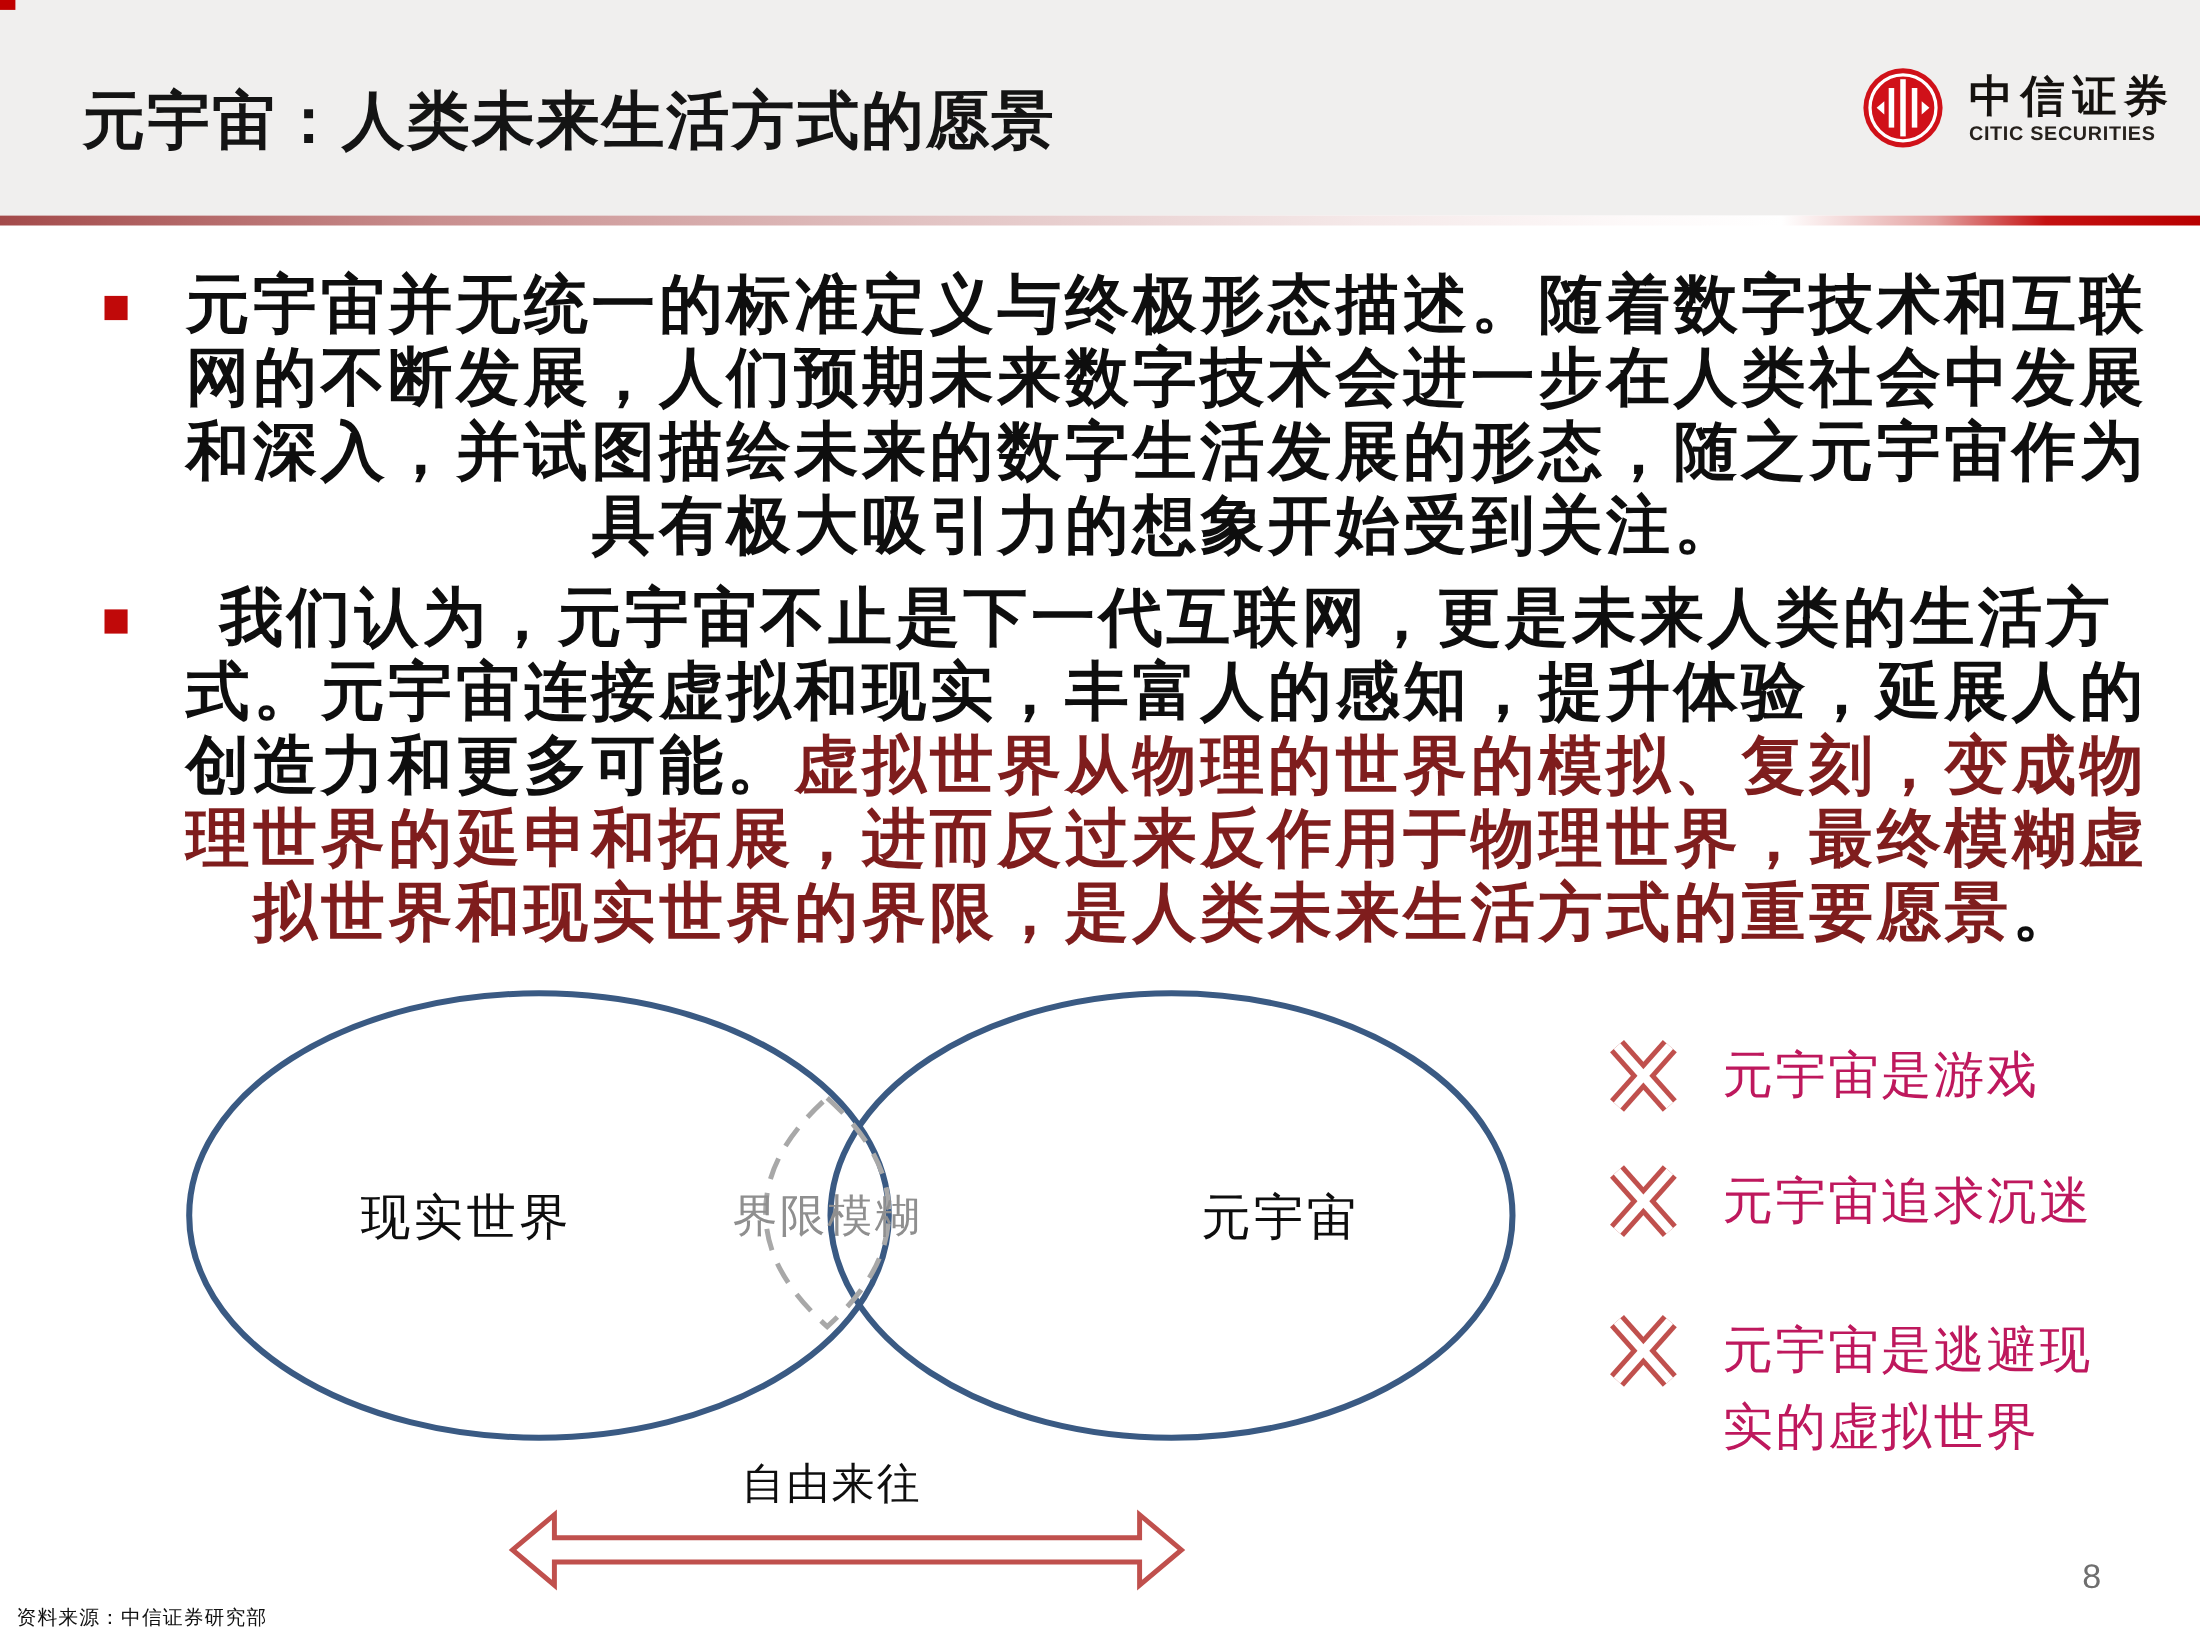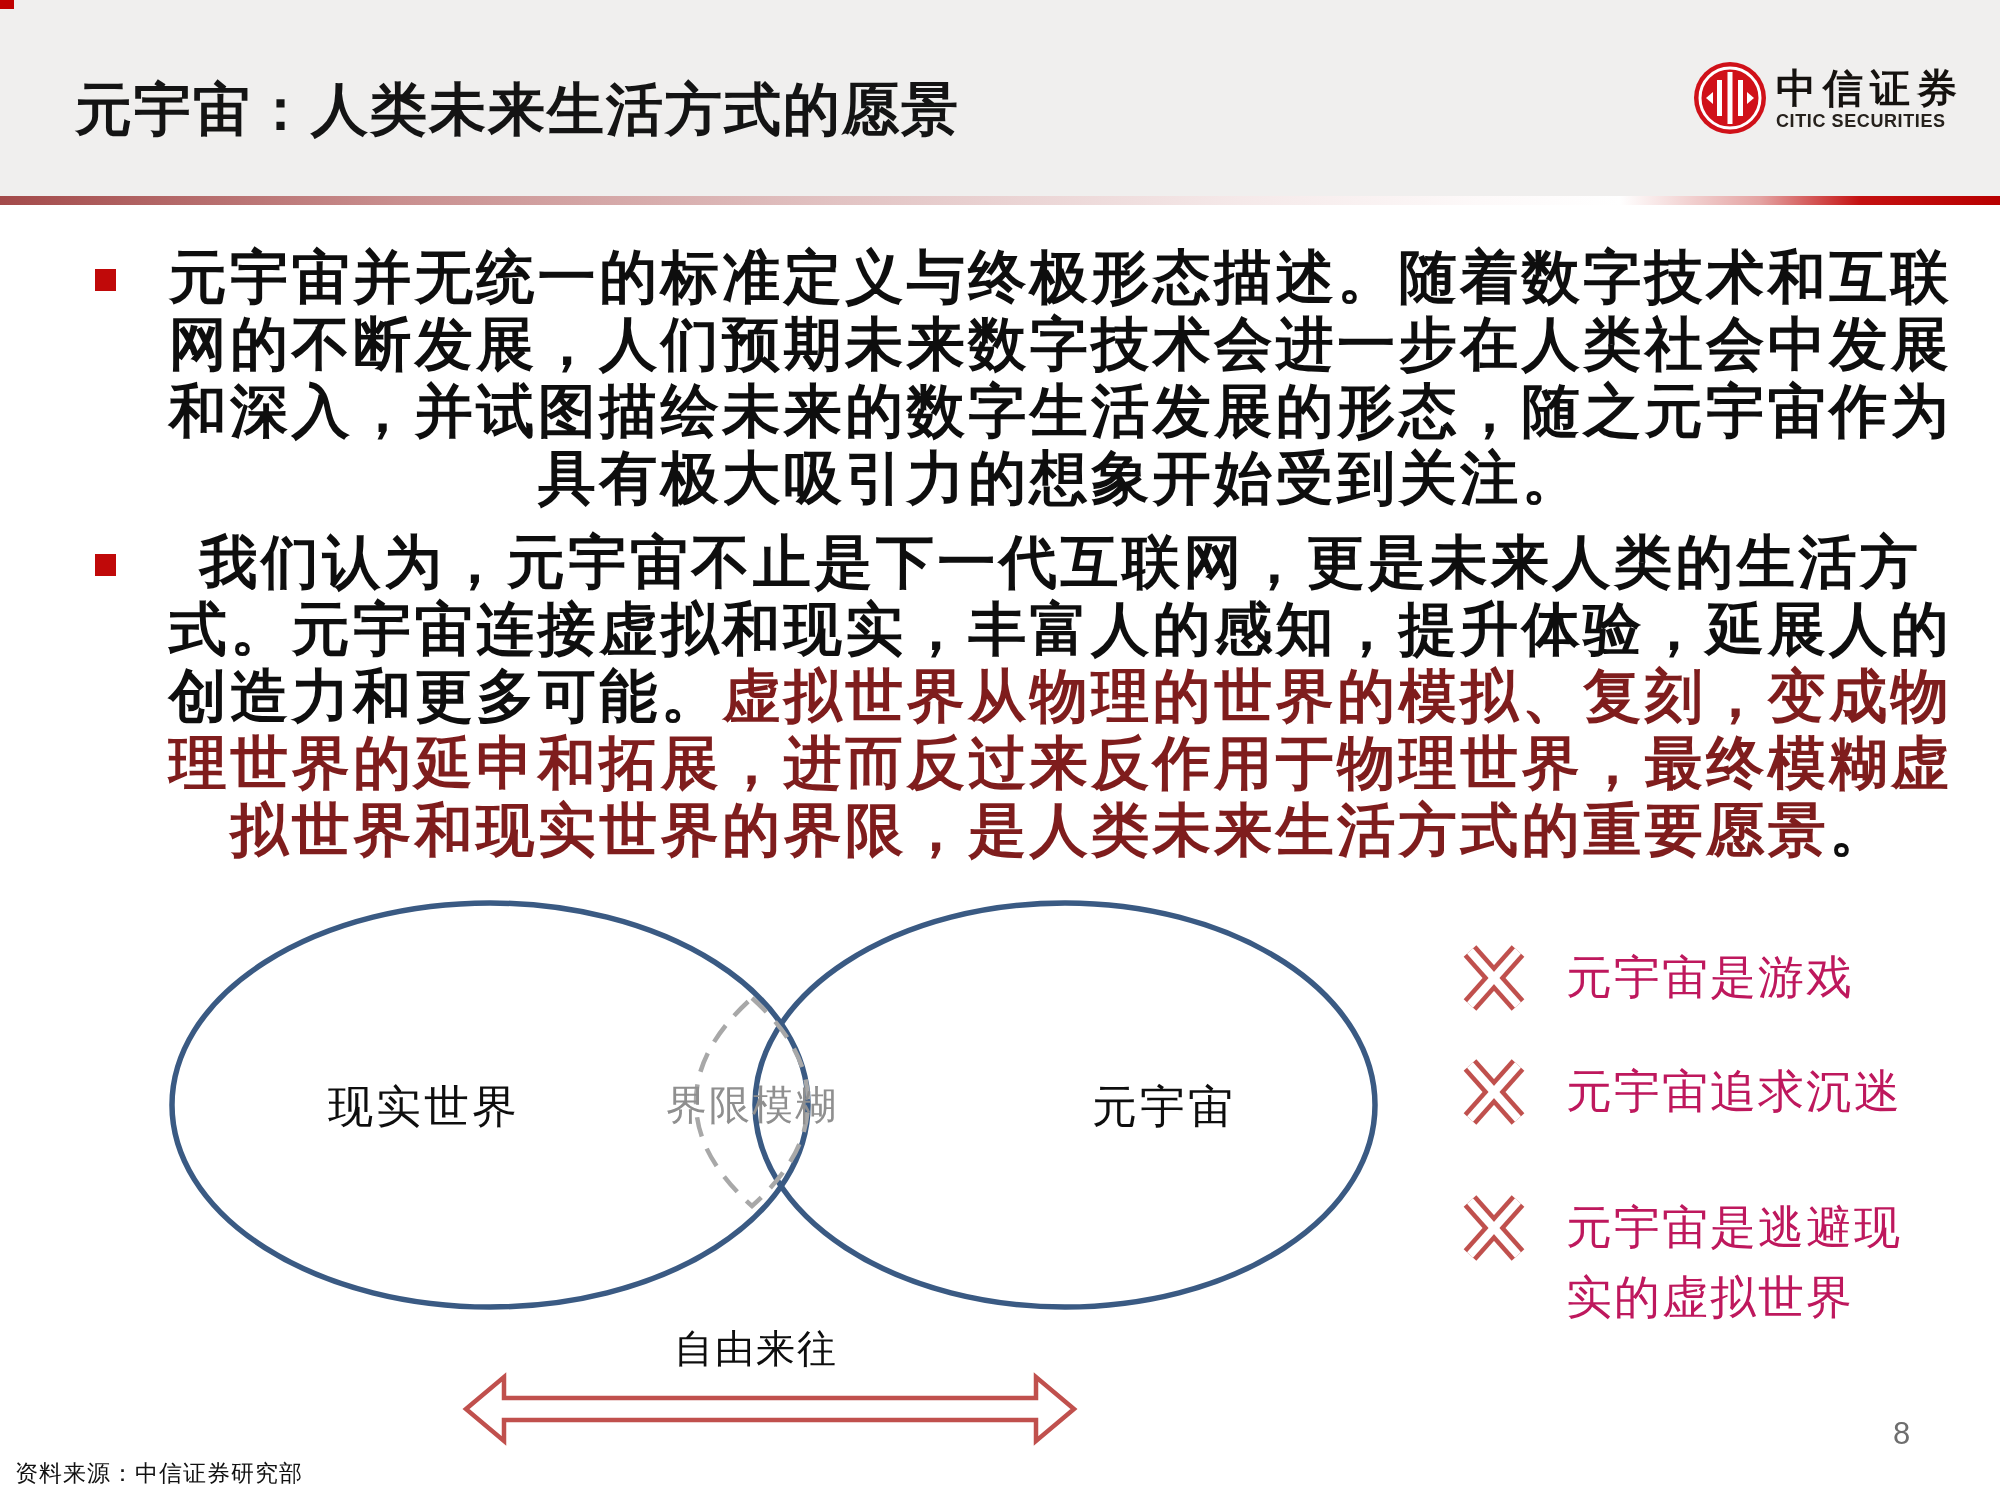--- a/index.html
+++ b/index.html
@@ -8,21 +8,21 @@
     font-family:"Liberation Sans", sans-serif; overflow:hidden;
   }
   
   .header { position:absolute; left:0; top:0; width:2000px; height:196px; background:#f0efee; }
   .corner-mark { position:absolute; left:0; top:0; width:14px; height:9px; background:#c00000; }
   .title {
     position:absolute; left:75px; top:72px; font-size:57px; font-weight:700;
     color:#141414; letter-spacing:2px; white-space:nowrap;
   }
   .logo { position:absolute; left:1692px; top:60px; display:flex; align-items:center; }
-  .logo-text { margin-left:8px; }
+  .logo-text { margin-left:22px; }
   .logo-cn { font-size:40px; font-weight:700; color:#15120f; letter-spacing:7px; line-height:46px; white-space:nowrap; }
   .logo-en { font-size:18px; font-weight:700; color:#26211c; letter-spacing:0.6px; line-height:20px; white-space:nowrap; }
   .divider {
     position:absolute; left:0; top:196px; width:2000px; height:9px;
     background:linear-gradient(90deg,#a34a4a 0%,#c98f8f 20%,#e2c3c3 42%,#f5e9e9 62%,
       #fdf9f9 74%,#ffffff 81%,#e4a3a2 88%,#c41111 93%,#b80000 100%);
   }
   
   .para {
     position:absolute; left:163px; width:1795px;
@@ -43,21 +43,21 @@
   .x-row { position:absolute; left:1462px; display:flex; align-items:flex-start; }
   .x-row .x-icon { flex:0 0 auto; }
   .x-label {
     margin-left:40px; font-size:46px; line-height:70px; font-weight:500;
     color:#be185d; letter-spacing:2px; word-break:break-all; width:345px;
   }
   .x-row1 { top:942px; }
   .x-row2 { top:1056px; }
   .x-row3 { top:1192px; }
   
-  .source { position:absolute; left:15px; top:1458px; font-size:23px; color:#111; letter-spacing:1px;text-align:center; }
+  .source { position:absolute; left:15px; top:1458px; font-size:18px; color:#111; letter-spacing:1px;text-align:center; }
   .page-num { position:absolute; left:1893px; top:1416px; font-size:31px; color:#6e6e6e; font-weight:500; }
 </style>
 </head>
 <body>
 
 <div class="slide">
 
   <div class="header"></div>
   <div class="corner-mark"></div>
   <div class="title">元宇宙：人类未来生活方式的愿景</div>

